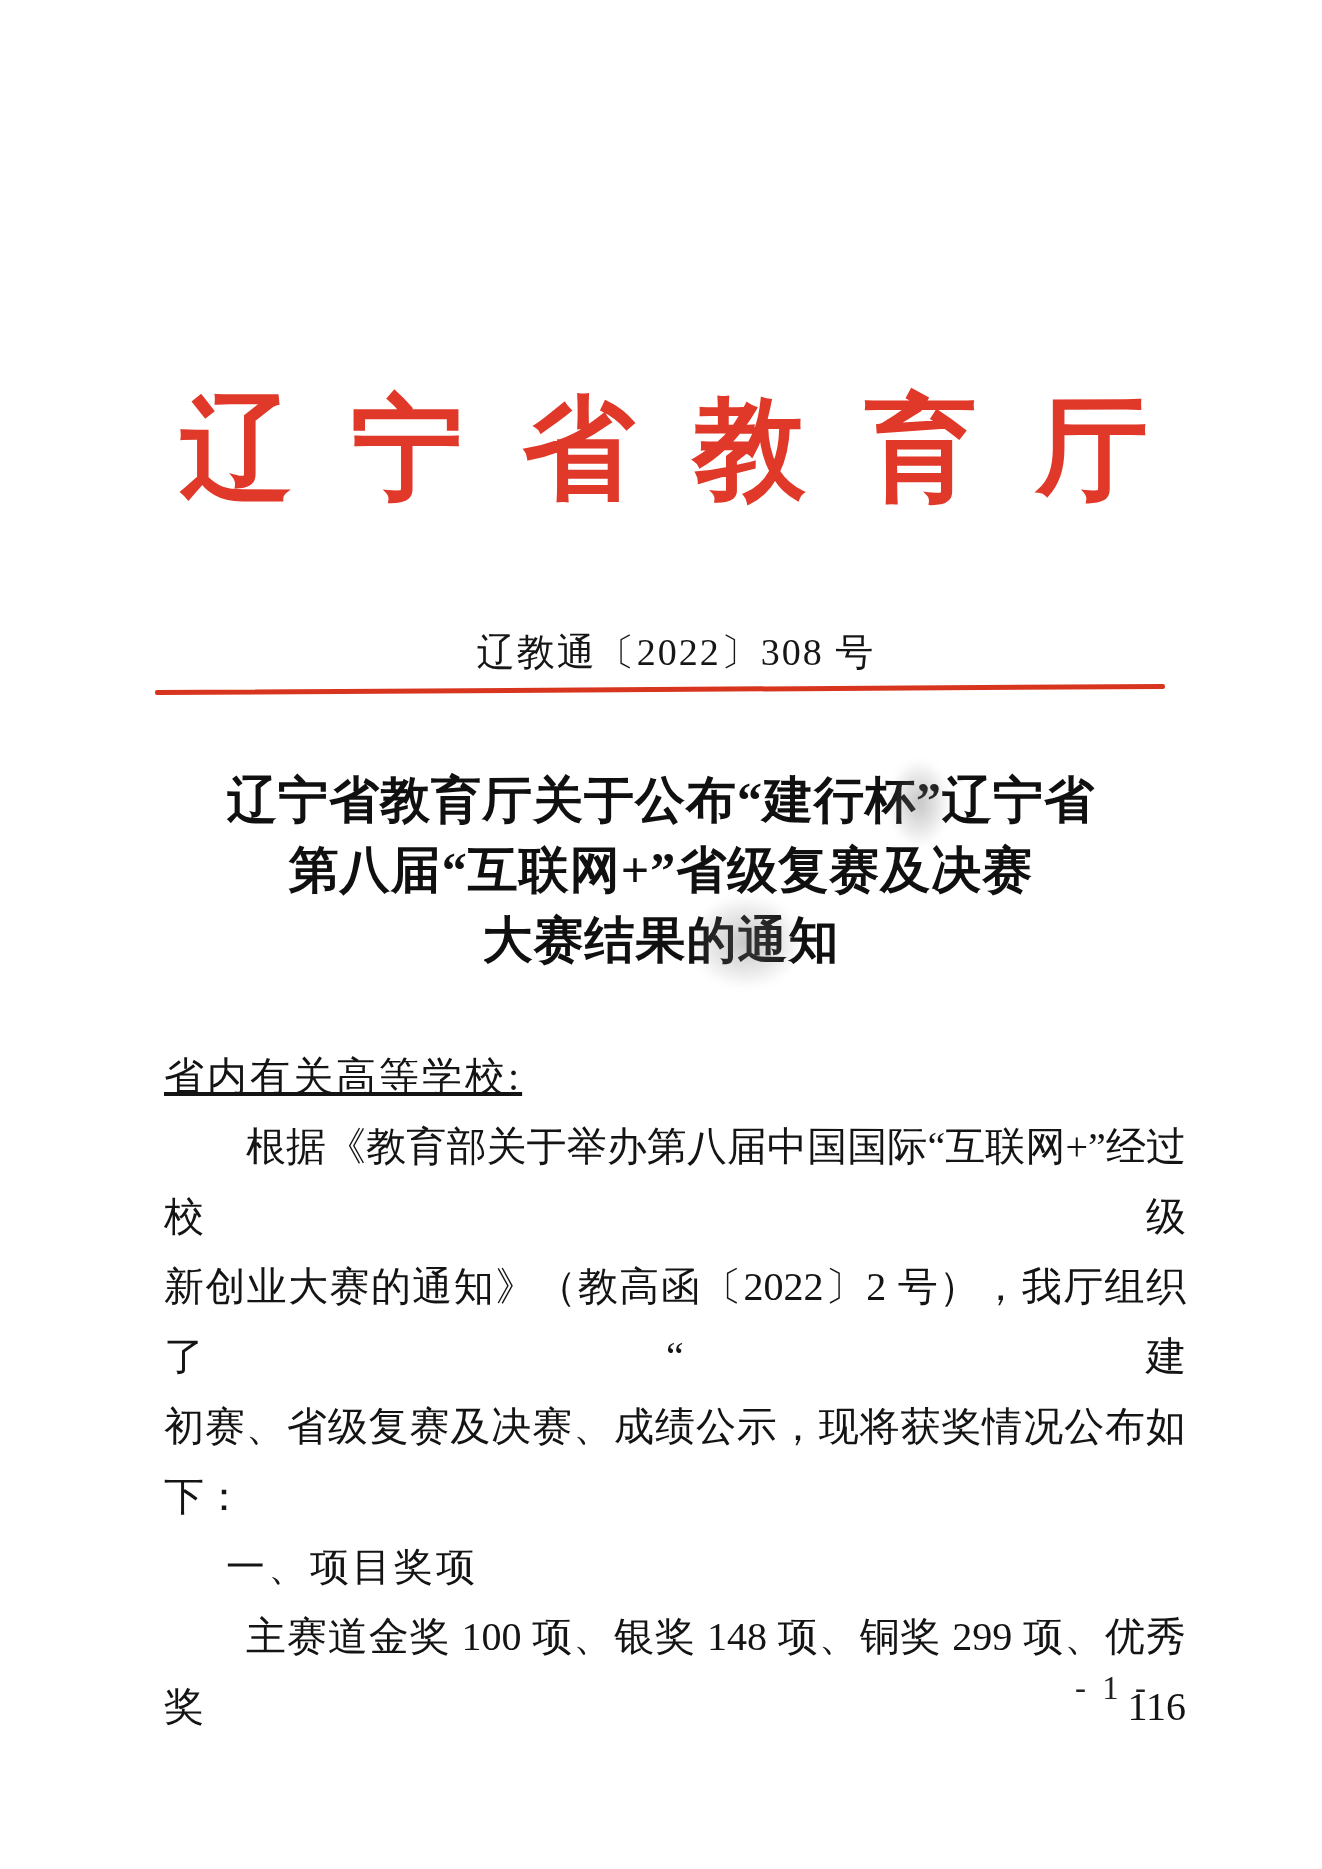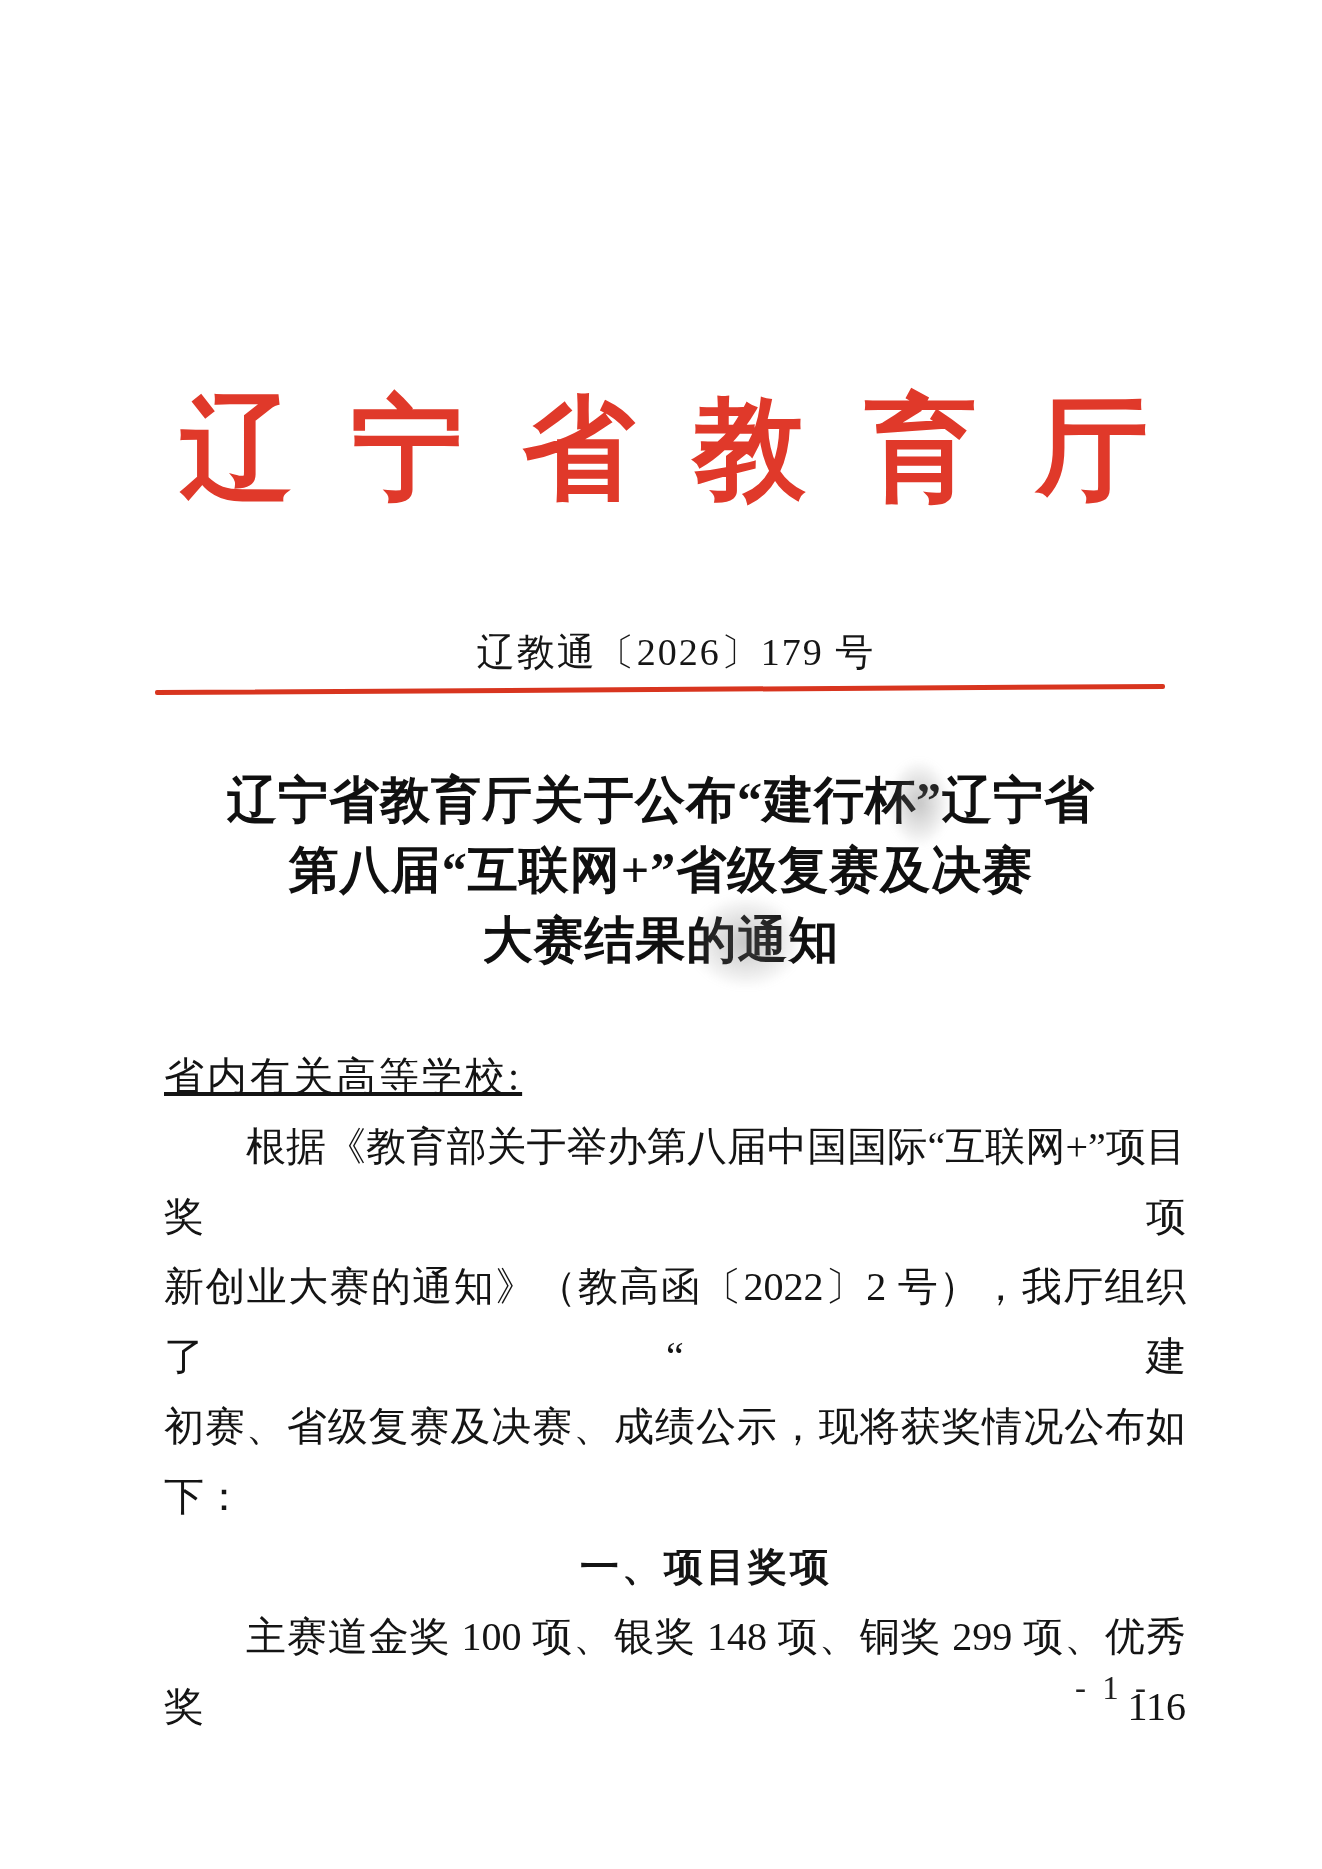--- a/index.html
+++ b/index.html
@@ -82,22 +82,22 @@
     font-size: 40px;
     line-height: 70px;
     color: #141414;
   }
   .line { text-align: justify; }
   .j { text-align-last: justify; }
   .indent { text-indent: 82px; }
   .salutation { text-align: left; letter-spacing: 3px; text-decoration: underline; }
   .heading {
     font-family: "DejaVu Sans", "Liberation Sans", sans-serif;
-    font-weight: 700;
-    text-align: center;
+    font-weight: 400;
+    text-align: left;
     text-indent: 62px;
     letter-spacing: 3px;
     font-size: 39px;
   }
 
   
   .page-number {
     position: absolute;
     top: 1670px;
     right: 172px;
@@ -123,36 +123,36 @@
 
   <div class="agency">
     <span>辽</span>
     <span>宁</span>
     <span>省</span>
     <span>教</span>
     <span>育</span>
     <span>厅</span>
   </div>
 
-  <div class="doc-number">辽教通〔2026〕179 号</div>
+  <div class="doc-number">辽教通〔2022〕308 号</div>
 
   <div class="red-rule"></div>
 
   <div class="doc-title">
     <div>辽宁省教育厅关于公布“建行杯”辽宁省</div>
     <div>第八届“互联网+”省级复赛及决赛</div>
     <div>大赛结果的通知</div>
   </div>
 
   <div class="smudge s1"></div>
   <div class="smudge s2"></div>
 
   <div class="body-block">
     <div class="line salutation">省内有关高等学校:</div>
-    <div class="line j indent">根据《教育部关于举办第八届中国国际“互联网+”项目奖项</div>
+    <div class="line j indent">根据《教育部关于举办第八届中国国际“互联网+”经过校级</div>
     <div class="line j">新创业大赛的通知》（教高函〔2022〕2 号），我厅组织了“建</div>
     <div class="line">初赛、省级复赛及决赛、成绩公示，现将获奖情况公布如下：</div>
     <div class="line heading">一、项目奖项</div>
     <div class="line j indent">主赛道金奖 100 项、银奖 148 项、铜奖 299 项、优秀奖 116</div>
 
   </div>
 
   <div class="page-number">- 1 -</div>
 
 </div>

